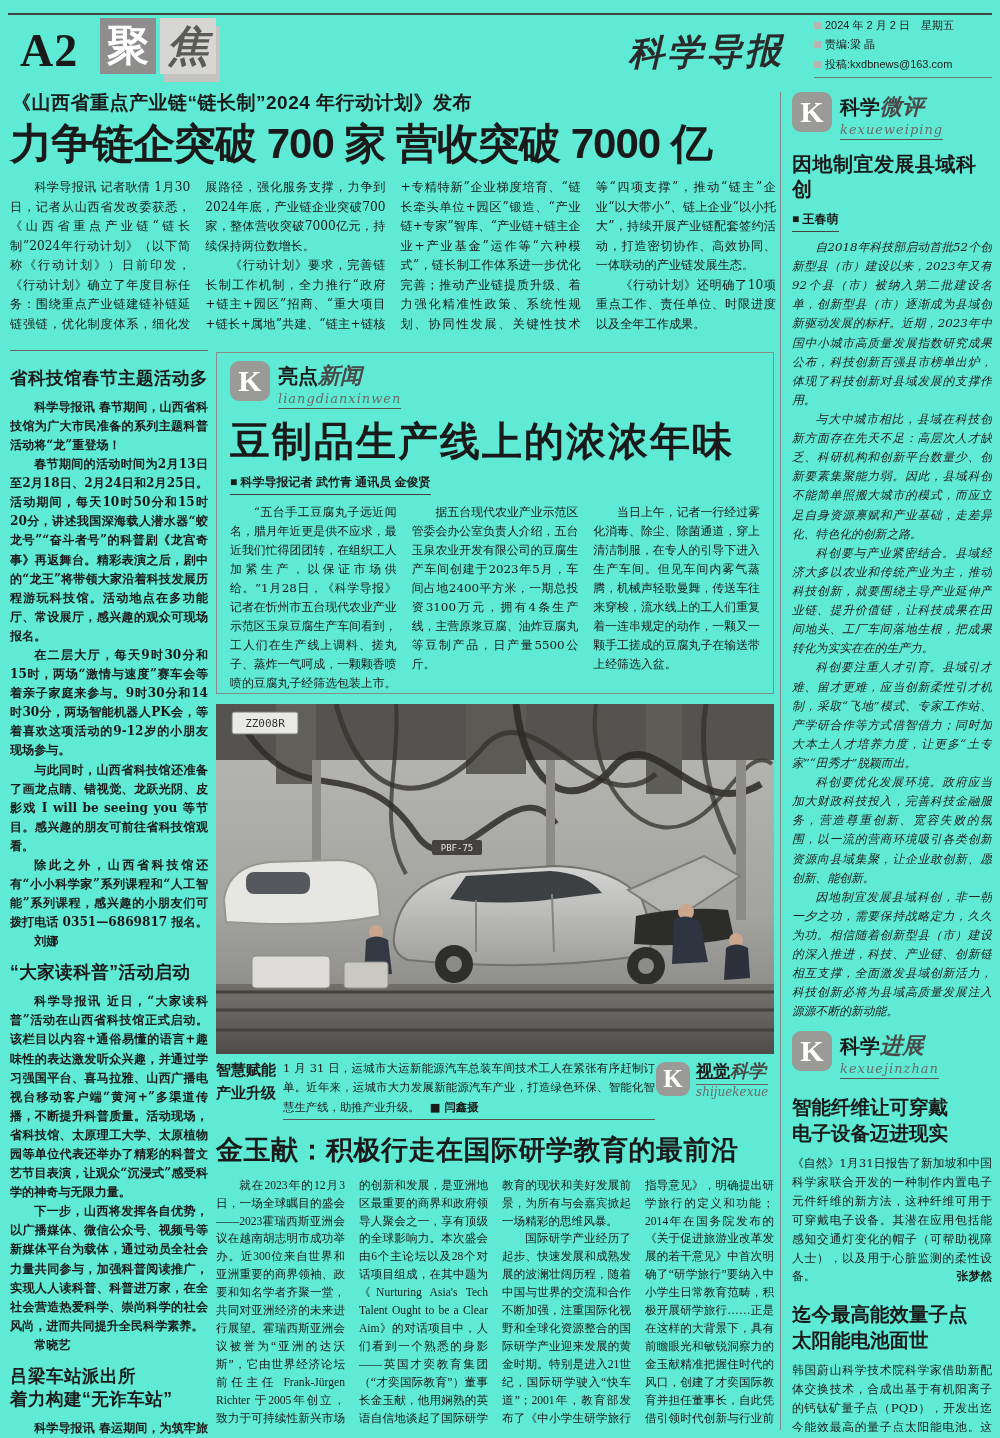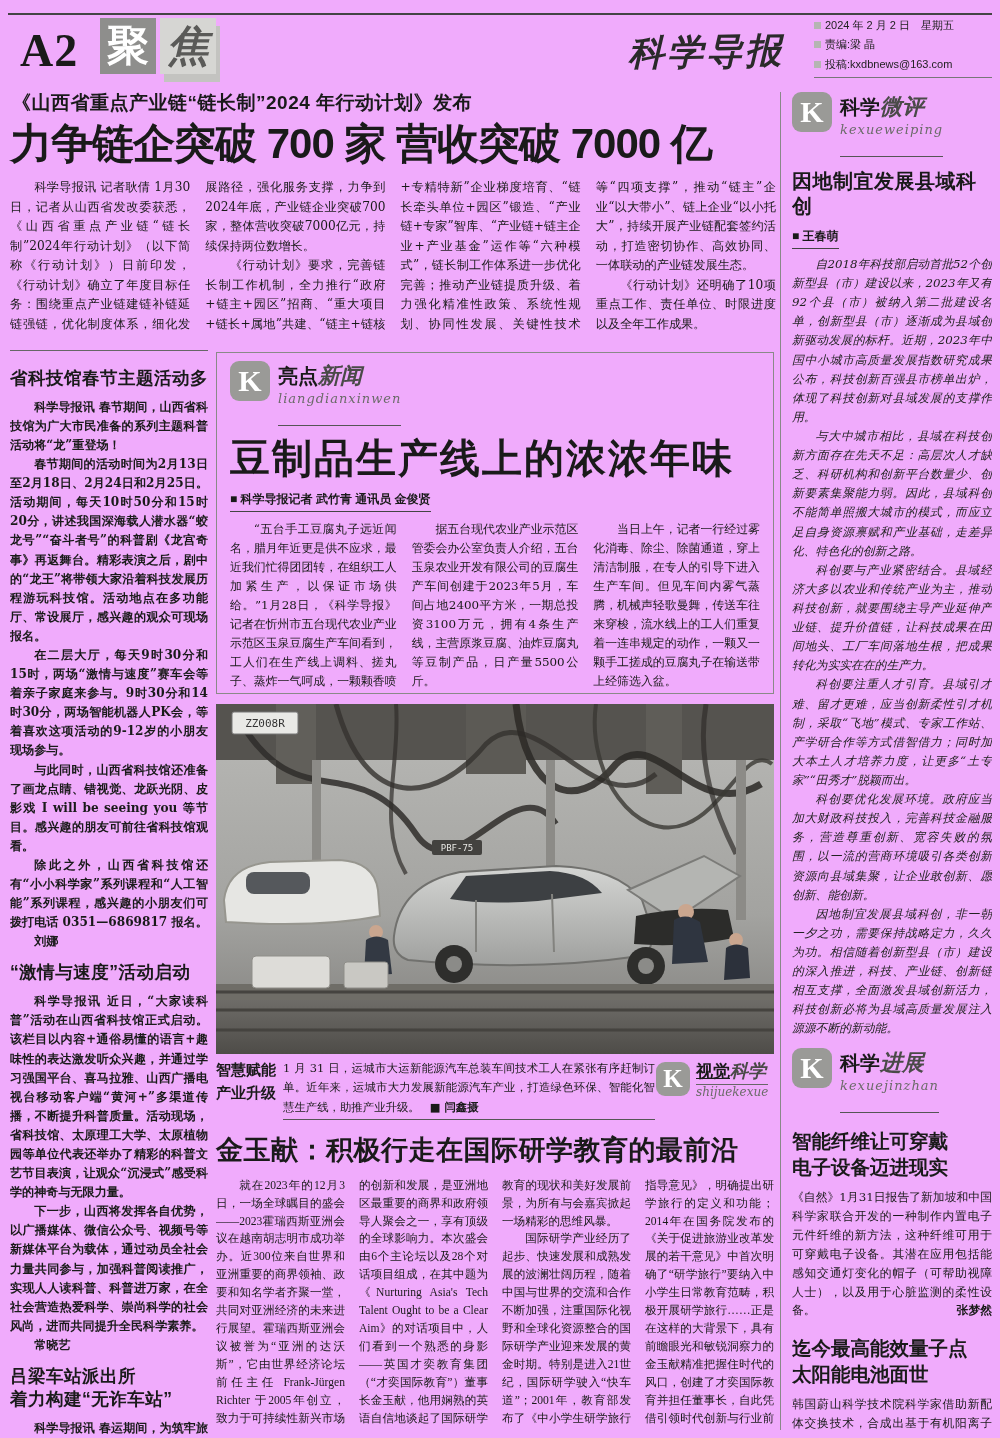--- a/index.html
+++ b/index.html
@@ -1,17 +1,17 @@
 <!DOCTYPE html>
 <html><head>
 <meta charset="utf-8">
 <style>
   html,body{margin:0;padding:0;}
   body{width:1000px;height:1438px;background:#e9e9e7;font-family:"DejaVu Serif","Liberation Serif",serif;color:#1a1a1a;}
-  .page{position:relative;width:1000px;height:1438px;background:#f0abfc;overflow:hidden;}
+  .page{position:relative;width:1000px;height:1438px;background:#5eead4;overflow:hidden;}
   
   .top-rule{position:absolute;left:8px;top:13px;width:984px;height:2px;background:#444;}
   .pageno{position:absolute;left:20px;top:24px;font:bold 46px "Liberation Serif",serif;letter-spacing:1px;}
   .focus{position:absolute;left:100px;top:18px;display:flex;gap:4px;}
   .focus .fb{width:56px;height:56px;display:flex;align-items:center;justify-content:center;font:bold 42px "Liberation Sans",sans-serif;}
   .focus .f1{background:#8e8e8c;color:#fff;}
   .focus .f2{background:#d6d6d3;color:#5a5a58;font-style:italic;font-family:"DejaVu Serif",serif;box-shadow:4px 8px 0 #c3c3c0;}
   .masthead{position:absolute;right:8px;top:16px;display:flex;align-items:center;gap:30px;}
   .paper-logo{font:bold italic 36px "DejaVu Serif",serif;letter-spacing:3px;color:#2a2a2a;transform:rotate(-1deg);padding-top:12px;}
   .pubinfo{width:178px;font:11px "Liberation Sans",sans-serif;color:#222;line-height:1.75;border-bottom:1px solid #777;padding-bottom:3px;}
@@ -26,21 +26,21 @@
   .left-col{position:absolute;left:10px;top:350px;width:198px;height:1082px;overflow:hidden;border-top:1px solid #666;padding-top:6px;}
   .left-col h3{margin:10px 0 8px 0;font:bold 17.5px/1.3 "Liberation Sans",sans-serif;letter-spacing:.5px;}
   .left-col h3 span{display:block;}
   .left-col p{font-size:12.1px;line-height:1.58;text-align:justify;margin:0;text-indent:2em;font-weight:bold;}
   .sig-line{text-align:right;font-weight:bold;font-size:12px;margin:0;}
   
   .center-col{position:absolute;left:216px;top:352px;width:558px;}
   .hl-box{border:1px solid #8a8a88;padding:8px 13px 10px 13px;height:322px;overflow:hidden;}
   .boxhead{display:flex;align-items:flex-start;gap:8px;}
   .klogo{width:40px;height:40px;border-radius:9px;background:#9a9a97;color:#fff;display:flex;align-items:center;justify-content:center;font:bold 30px "Liberation Serif",serif;flex:0 0 auto;}
-  .boxtitle{border-bottom:1px solid #555;padding-bottom:19px;}
+  .boxtitle{border-bottom:1px solid #555;padding-bottom:2px;}
   .boxtitle .bt-bold{font:bold 20px "Liberation Sans",sans-serif;}
   .boxtitle .bt-brush{font:bold italic 22px "DejaVu Serif",serif;color:#4a4a48;}
   .boxtitle .bt-pinyin{display:block;font:italic 13px "DejaVu Serif",serif;color:#6b6b69;letter-spacing:1px;}
   .hl-box h2{margin:10px 0 8px 0;font:900 40px/1.1 "Liberation Sans",sans-serif;letter-spacing:2px;}
   .byline{font:bold 12px "Liberation Sans",sans-serif;border-bottom:1px solid #444;display:inline-block;padding-bottom:3px;margin-bottom:8px;}
   .hl-text{column-count:3;column-gap:15px;height:208px;overflow:hidden;text-align:justify;font-size:11.9px;line-height:1.6;}
   
   .photo{margin-top:10px;width:558px;height:350px;background:#9c9c9a;position:relative;overflow:hidden;}
   .caption{display:flex;gap:1px;margin-top:5px;align-items:flex-start;}
   .cap-label{flex:0 0 66px;font:bold 15px/1.5 "Liberation Sans",sans-serif;}
@@ -110,21 +110,21 @@
       <p>科学导报讯 春节期间，山西省科技馆为广大市民准备的系列主题科普活动将“龙”重登场！</p>
       <p>春节期间的活动时间为2月13日至2月18日、2月24日和2月25日。活动期间，每天10时50分和15时20分，讲述我国深海载人潜水器“蛟龙号”“奋斗者号”的科普剧《龙宫奇事》再返舞台。精彩表演之后，剧中的“龙王”将带领大家沿着科技发展历程游玩科技馆。活动地点在多功能厅、常设展厅，感兴趣的观众可现场报名。</p>
       <p>在二层大厅，每天9时30分和15时，两场“激情与速度”赛车会等着亲子家庭来参与。9时30分和14时30分，两场智能机器人PK会，等着喜欢这项活动的9-12岁的小朋友现场参与。</p>
       <p>与此同时，山西省科技馆还准备了画龙点睛、错视觉、龙跃光阴、皮影戏 I will be seeing you 等节目。感兴趣的朋友可前往省科技馆观看。</p>
       <p>除此之外，山西省科技馆还有“小小科学家”系列课程和“人工智能”系列课程，感兴趣的小朋友们可拨打电话 0351—6869817 报名。</p>
       <p class="sig-line">刘娜</p>
     </div>
 
     <div>
       <h3>
-          <span>“激情与速度”活动启动</span>
+          <span>“大家读科普”活动启动</span>
         </h3>
       <p>科学导报讯 近日，“大家读科普”活动在山西省科技馆正式启动。该栏目以内容+通俗易懂的语言+趣味性的表达激发听众兴趣，并通过学习强国平台、喜马拉雅、山西广播电视台移动客户端“黄河+”多渠道传播，不断提升科普质量。活动现场，省科技馆、太原理工大学、太原植物园等单位代表还举办了精彩的科普文艺节目表演，让观众“沉浸式”感受科学的神奇与无限力量。</p>
       <p>下一步，山西将发挥各自优势，以广播媒体、微信公众号、视频号等新媒体平台为载体，通过动员全社会力量共同参与，加强科普阅读推广，实现人人读科普、科普进万家，在全社会营造热爱科学、崇尚科学的社会风尚，进而共同提升全民科学素养。</p>
       <p class="sig-line">常晓艺</p>
     </div>
 
     <div>
       <h3>
           <span>吕梁车站派出所</span>
           <span>着力构建“无诈车站”</span>

